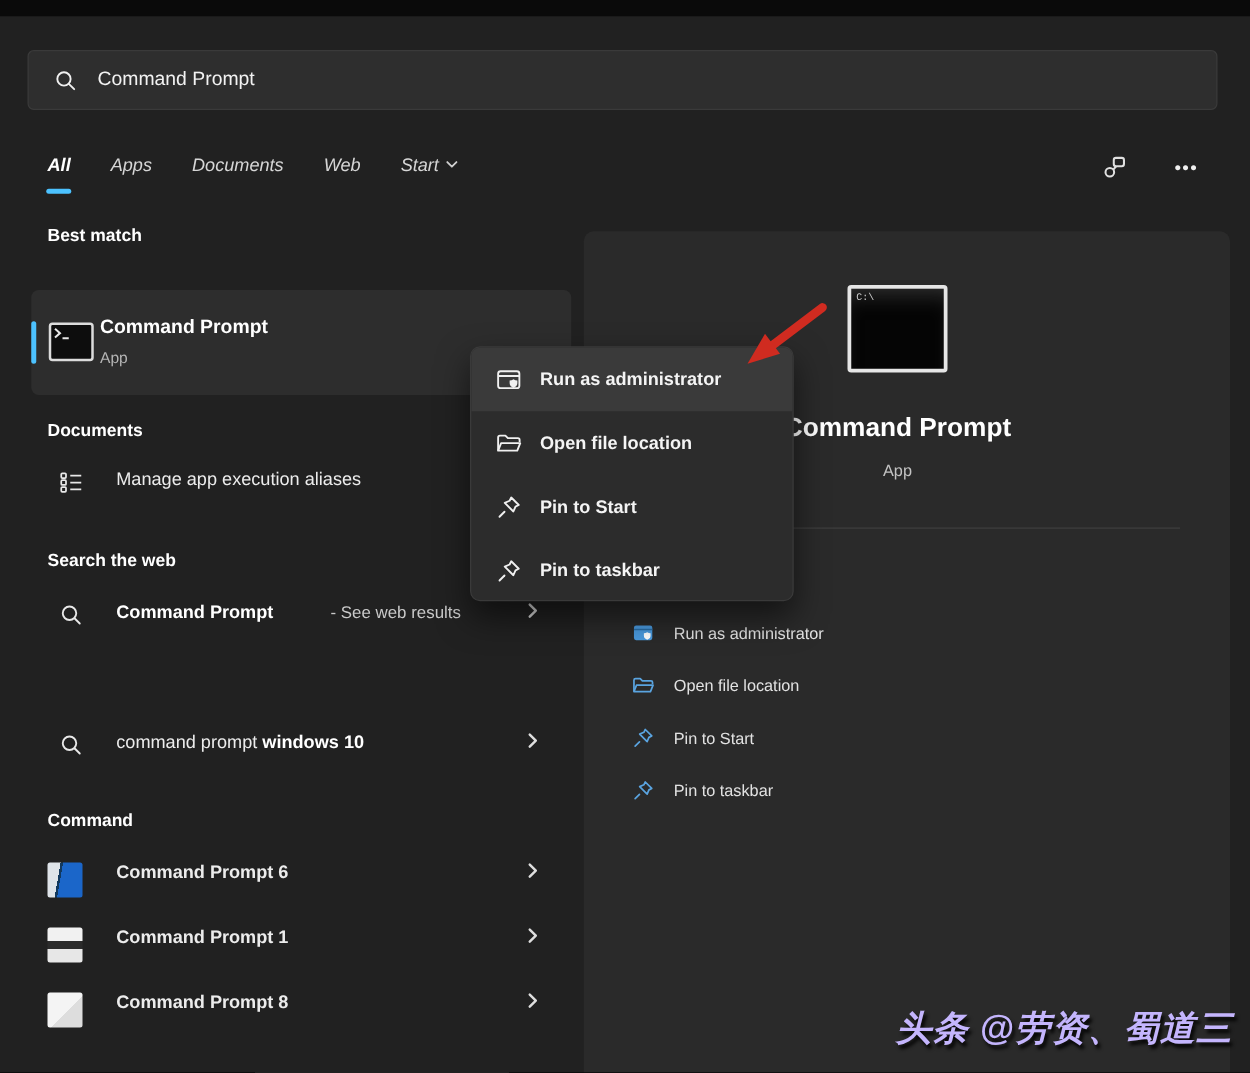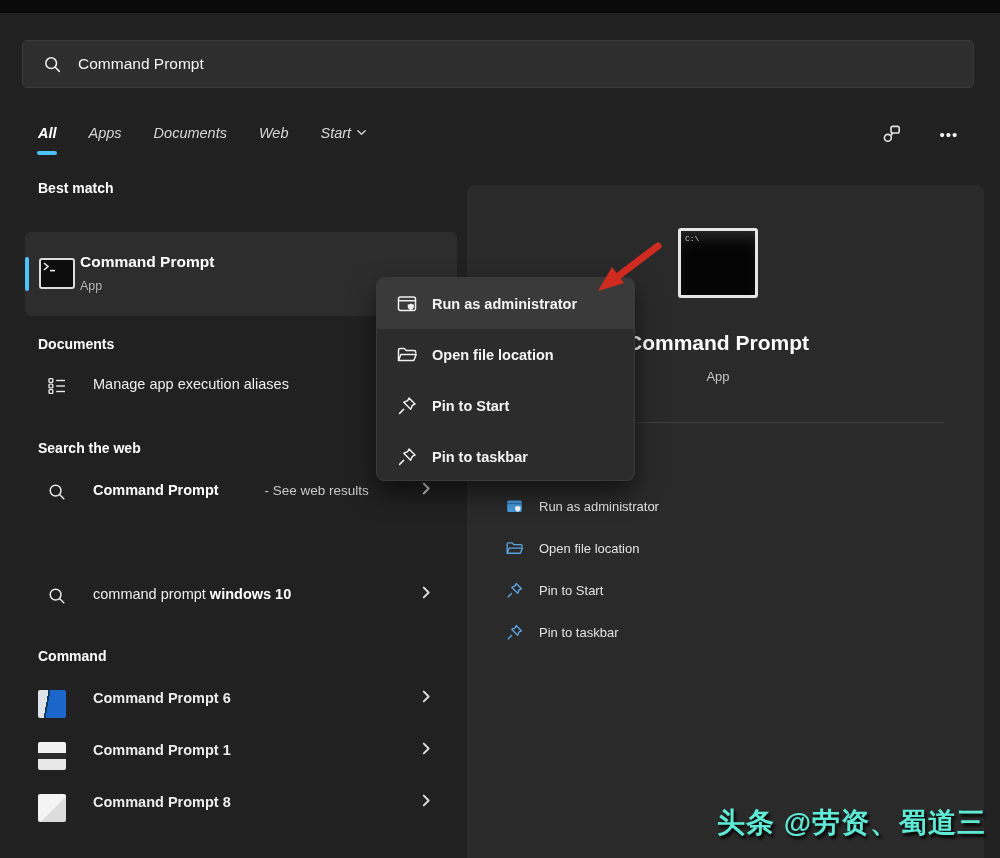--- a/index.html
+++ b/index.html
@@ -97,23 +97,24 @@
   }
   .ctx-row { height:51px; display:flex; align-items:center; }
   .ctx-row.hl { background:#3a3a3a; }
   .ctx-row .row-ico { width:22px; height:22px; margin-left:19px; margin-right:14px; flex:0 0 auto; }
   .ctx-row .row-label { font-size:14.5px; color:#f4f4f4; font-weight:600; }
 
   .arrow-svg { position:absolute; left:588px; top:233px; z-index:6; }
 
   .watermark {
     position:absolute; right:14px; top:804px; z-index:7;
-    font-size:28px; font-weight:700; color:#5eead4; letter-spacing:1px;
+    font-size:28px; font-weight:700; color:#c4b5fd; letter-spacing:1px;
     text-shadow:2px 3px 3px rgba(0,0,0,.95);
     font-family:"Liberation Sans","DejaVu Sans",sans-serif;
+    font-style:italic;
   }
 </style>
 </head>
 <body>
 
 <div class="screen">
   <div class="topbar"></div>
 
   <div class="searchbar">
     <svg class="mag" viewBox="0 0 20 20">

